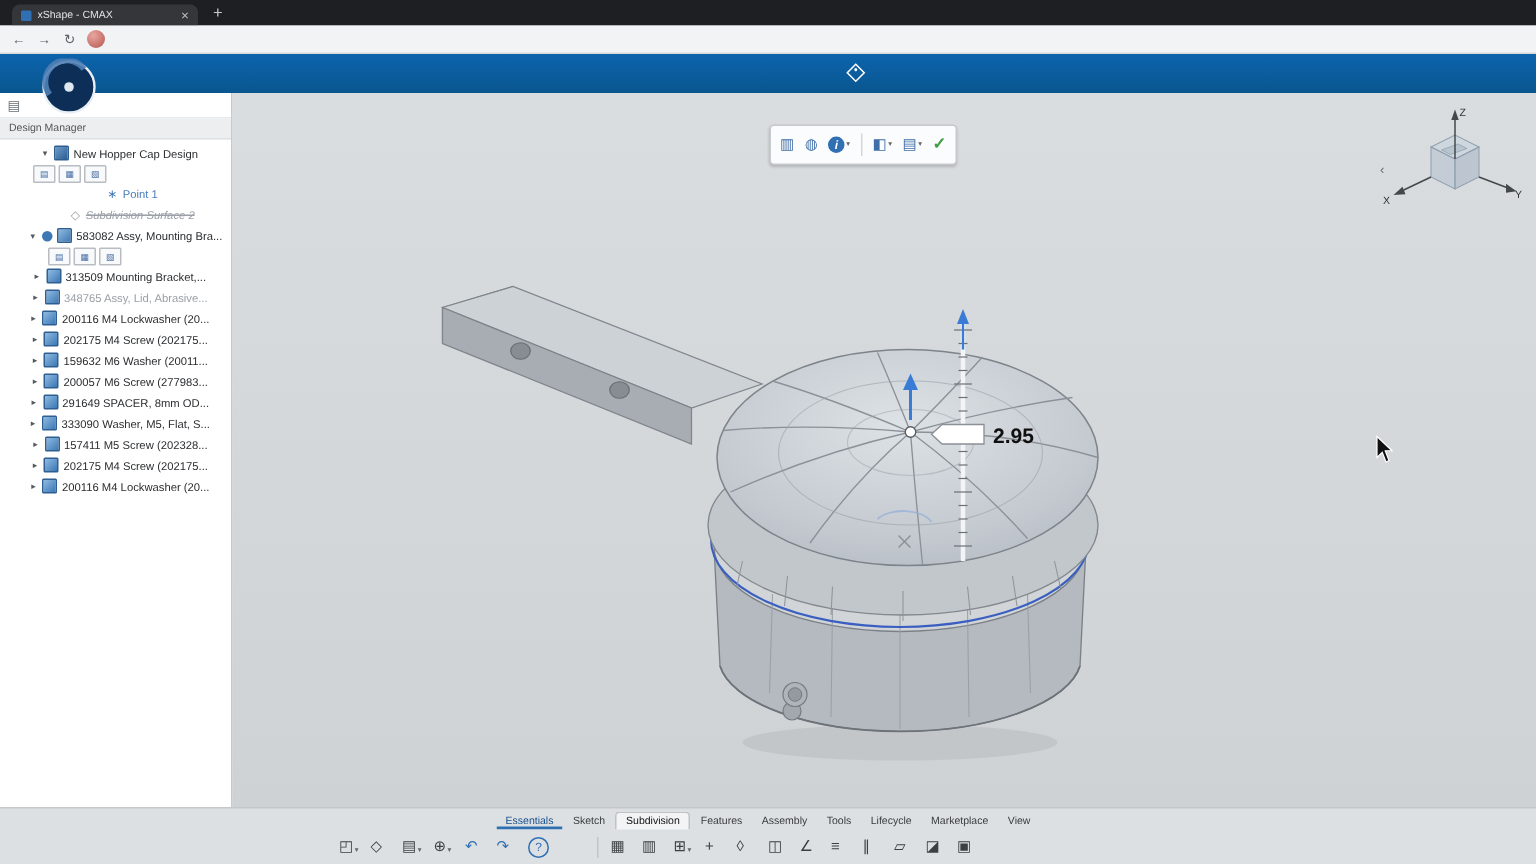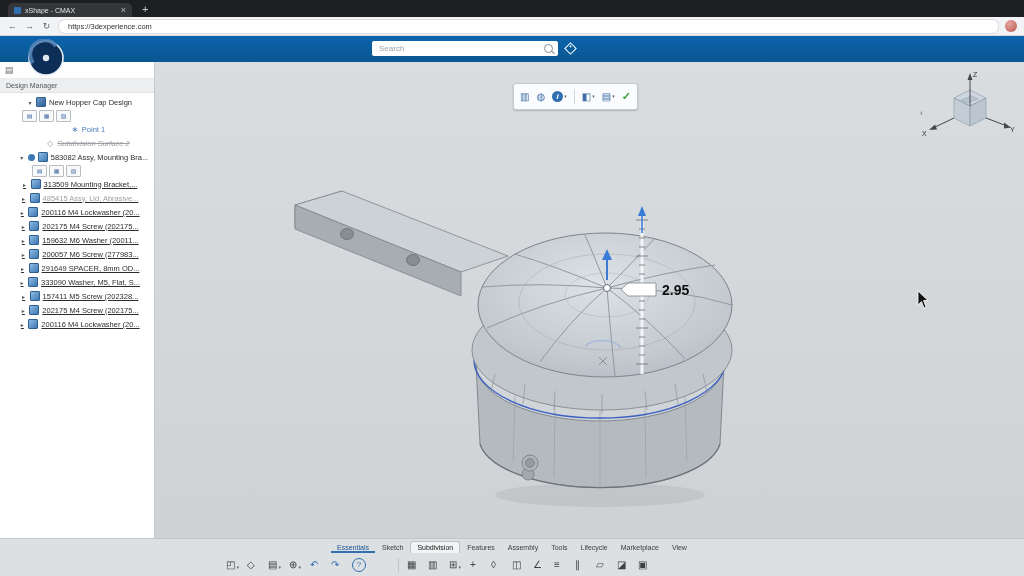--- a/index.html
+++ b/index.html
@@ -53,21 +53,21 @@
   .cube{width:8px;height:8px;background:linear-gradient(135deg,#8fbbe2,#3c78b4);border:1px solid #2f5f91;border-radius:1px;flex:none;}
   .cube.dark{background:linear-gradient(135deg,#6f9bc8,#2b5e94);}
   .badge-circle{width:7px;height:7px;border-radius:50%;background:#3c78b4;flex:none;}
   .picon{color:#3c78b4;font-size:8px;width:8px;text-align:center;flex:none;}
   .gicon{color:#9aa0a6;font-size:8px;width:8px;text-align:center;flex:none;}
   .gray{color:#9aa0a6;}
   .strike{text-decoration:line-through;color:#9aa0a6;font-style:italic;}
   .minirow{display:flex;gap:2px;padding-left:22px;height:13px;align-items:center;}
   .minibox{width:13px;height:10px;border:1px solid #b9bdc2;border-radius:1px;font-size:6px;color:#4a6fa5;
     display:flex;align-items:center;justify-content:center;background:#f7f9fb;}
-  .ind1{padding-left:13px;} .ind2{text-decoration:underline;}
+  .ind1{padding-left:13px;} .ind2{}
 
   
   .viewport{position:absolute;top:62px;left:155px;width:869px;height:476px;overflow:hidden;
     background:linear-gradient(#dadde0,#ced2d5);}
   .fl-toolbar{position:absolute;left:358px;top:21px;height:25px;background:#fbfcfd;border:1px solid #c7cacd;border-radius:3px;
     display:flex;align-items:center;padding:0 6px;gap:7px;box-shadow:0 1px 2px rgba(0,0,0,.18);}
   .ftb{font-size:10px;color:#3f6ea8;display:flex;align-items:center;gap:1px;line-height:1;}
   .ftb .caret{font-size:5px;color:#666;}
   .info-badge{width:11px;height:11px;border-radius:50%;background:#2f6fb2;color:#fff;font-size:8px;font-style:italic;
     font-weight:bold;display:flex;align-items:center;justify-content:center;line-height:1;}
@@ -102,23 +102,20 @@
       <span class="tab-title">xShape - CMAX</span>
       <span class="tab-close">×</span>
     </div>
     <span class="newtab">+</span>
   </div>
 
   <div class="addressbar">
     <span class="nav-btn">←</span>
     <span class="nav-btn">→</span>
     <span class="nav-btn">↻</span>
-    <div class="urlbox">
-      <span>https://3dexperience.com</span>
-    </div>
     <span class="avatar"></span>
   </div>
 
   <div class="appheader">
     <svg class="ds-logo" width="16" height="13" viewBox="0 0 16 13">
       <path d="M2 11 L8 2 L14 11 Z" fill="none" stroke="#fff" stroke-width="1.3"></path>
     </svg>
     <div class="brand">
       <span>3DEXPERIENCE</span><span class="sep">|</span><span class="appname">xShape</span><span class="chev">▾</span>
     </div>
@@ -132,24 +129,20 @@
       <span>⤢</span>
     </div>
   </div>
 
   <svg class="compass" width="38" height="38" viewBox="0 0 38 38">
     <circle cx="19" cy="19" r="17" fill="#0c2e57" stroke="#e9eff6" stroke-width="1.6"></circle>
     <path d="M6 24 A 14 14 0 0 1 29 7" stroke="#4f7fb5" stroke-width="4" fill="none" opacity="0.9"></path>
     <circle cx="19" cy="19" r="3.2" fill="#dfe7f0"></circle>
   </svg>
 
-  <div class="searchwrap">
-    <input class="search" type="text" placeholder="Search" style="">
-    <span class="mag"></span>
-  </div>
   <span class="tagicon"></span>
 
   <div class="sidebar">
     <div class="sb-top">
       <span>▤</span>
     </div>
     <div class="sb-title">Design Manager</div>
     <div class="tree">
 
       <div class="trow">
@@ -188,21 +181,21 @@
       </div>
 
       <div class="trow ind2">
         <span class="tw">▸</span>
         <span class="cube"></span>
         <span>313509 Mounting Bracket,...</span>
       </div>
       <div class="trow ind2">
         <span class="tw">▸</span>
         <span class="cube"></span>
-        <span class="gray">485415 Assy, Lid, Abrasive...</span>
+        <span class="gray">348765 Assy, Lid, Abrasive...</span>
       </div>
       <div class="trow ind2">
         <span class="tw">▸</span>
         <span class="cube"></span>
         <span>200116 M4 Lockwasher (20...</span>
       </div>
       <div class="trow ind2">
         <span class="tw">▸</span>
         <span class="cube"></span>
         <span>202175 M4 Screw (202175...</span>

